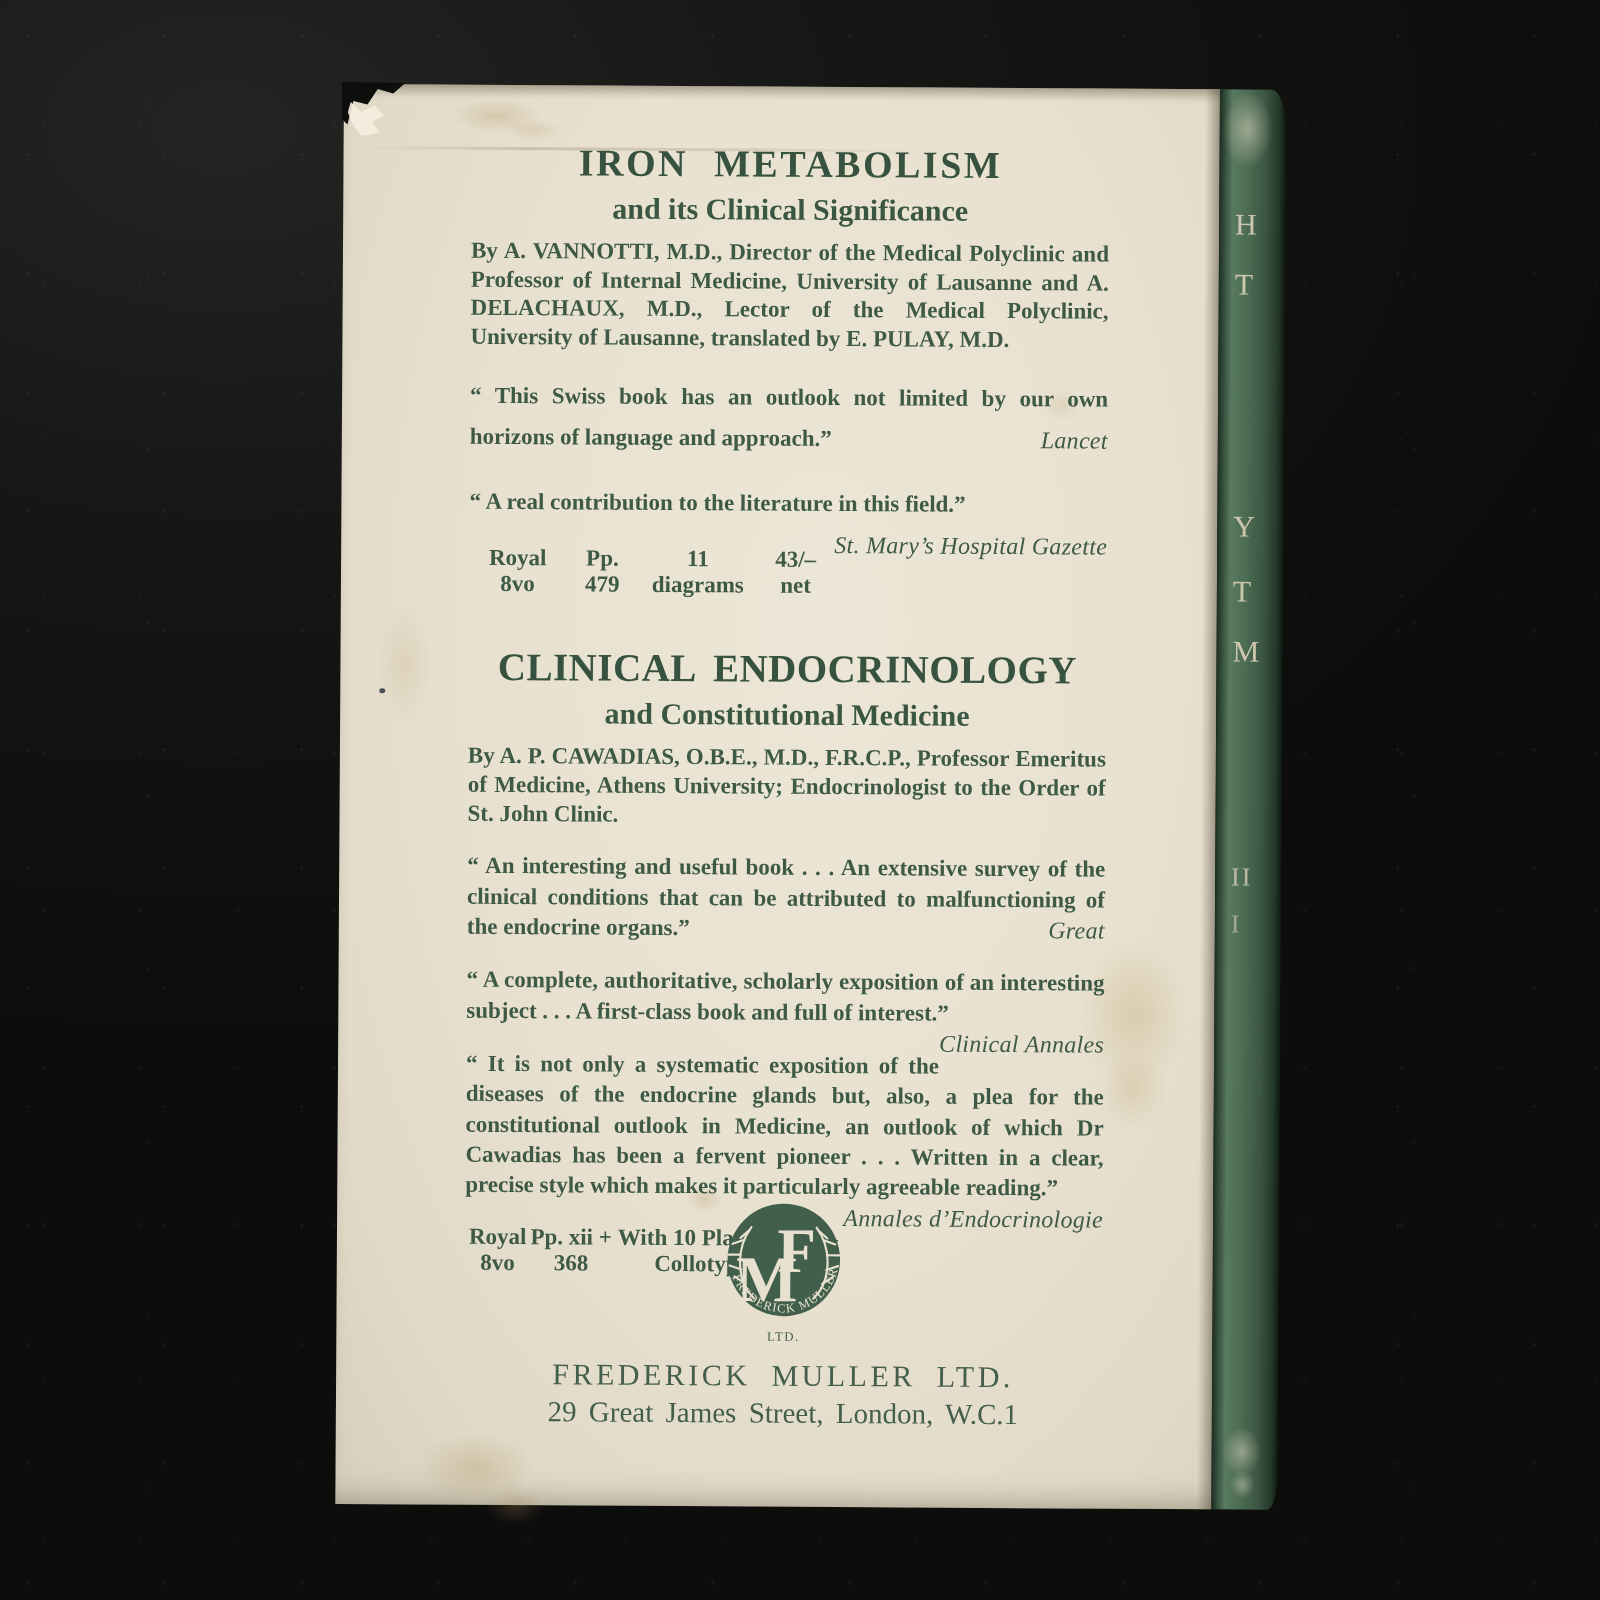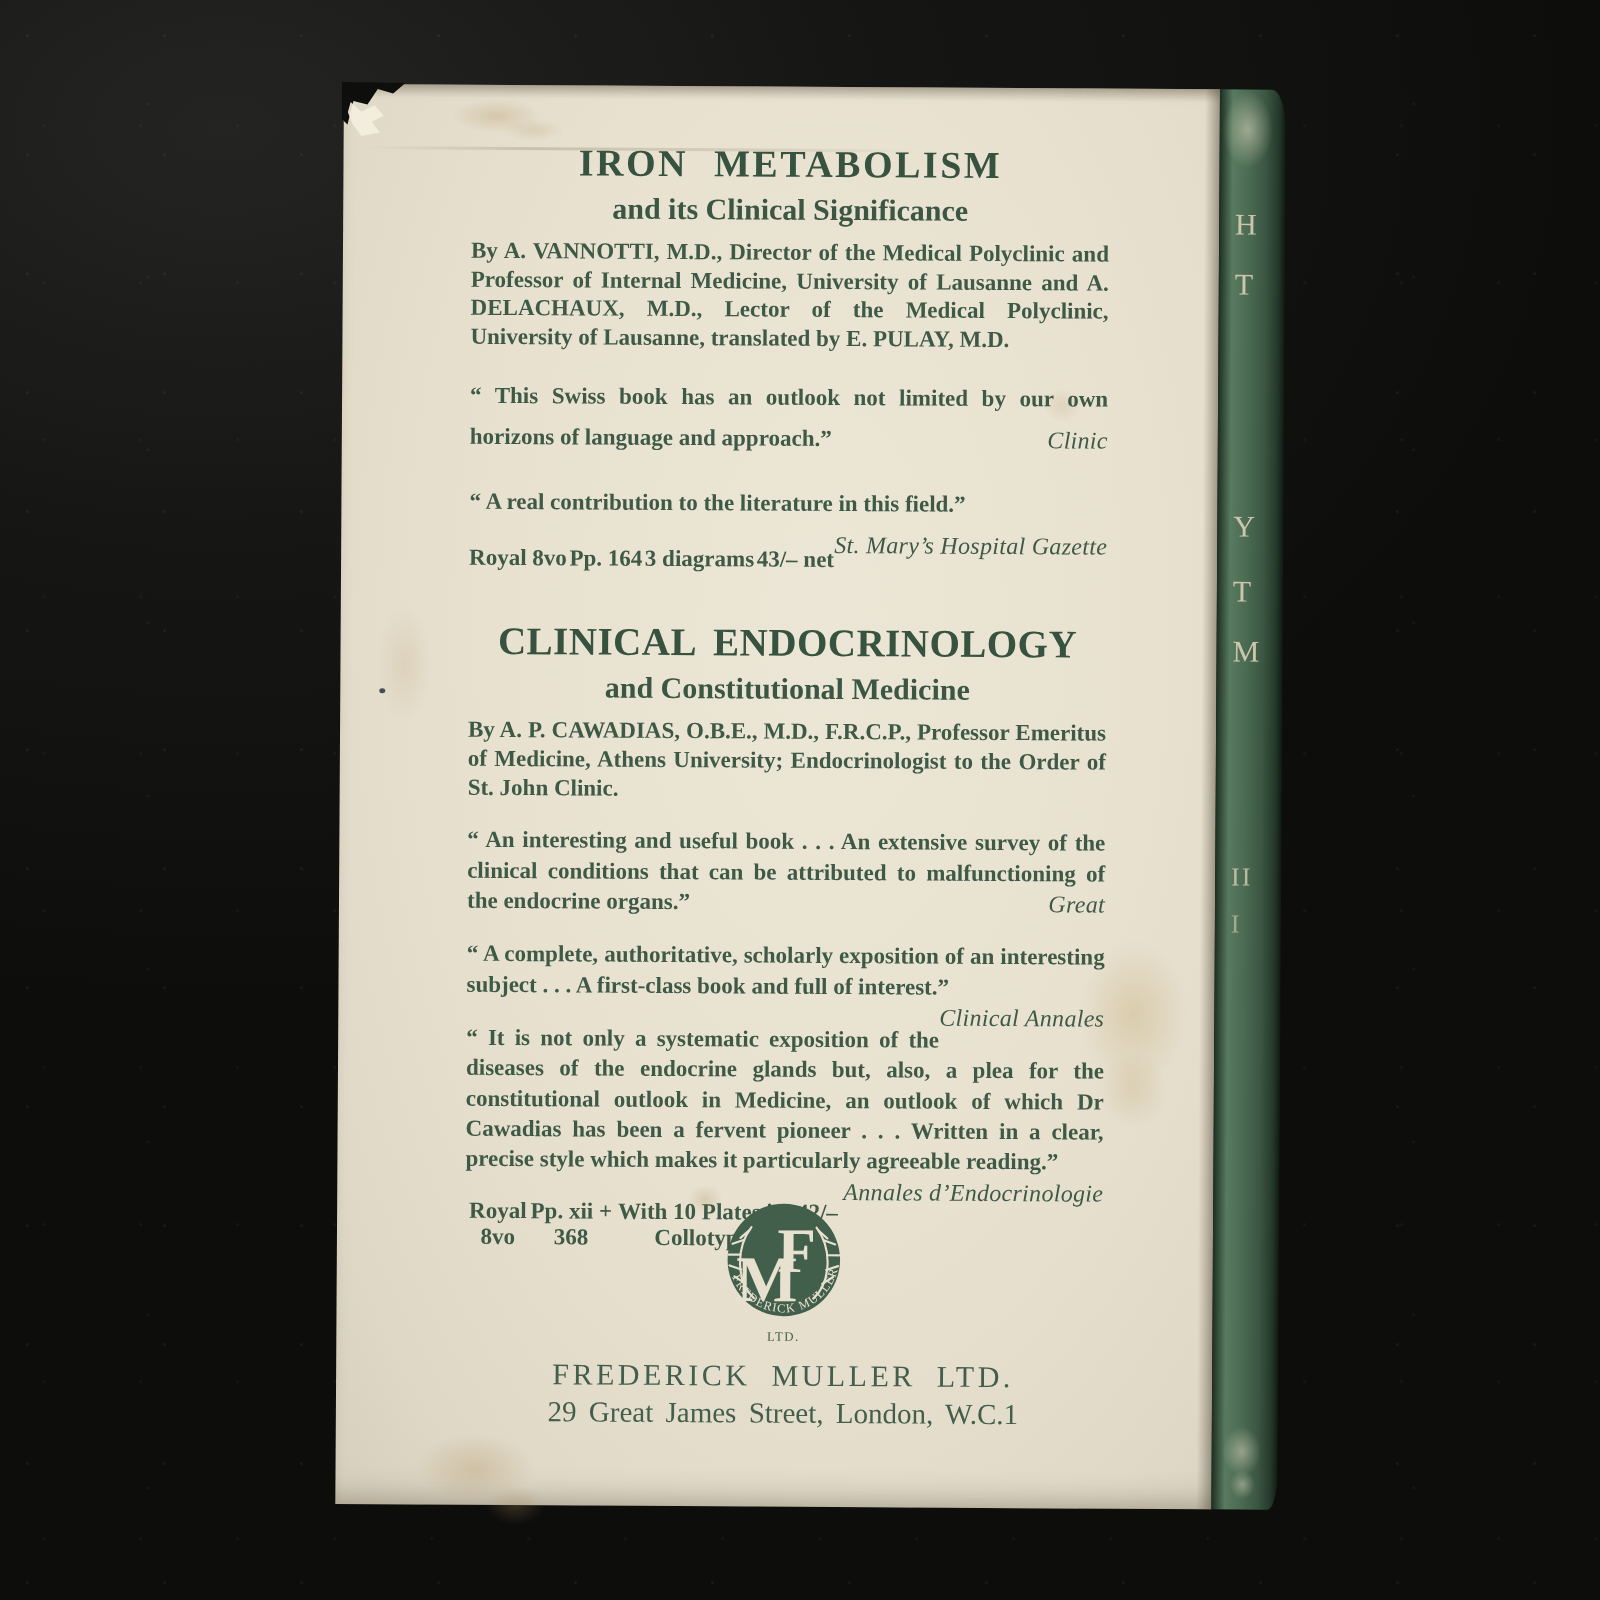--- a/index.html
+++ b/index.html
@@ -125,30 +125,30 @@
     <div class="crease"></div>
 
     <div class="content">
 
       <div class="ad">
         <div class="ad-title">IRON METABOLISM</div>
         <div class="ad-subtitle">and its Clinical Significance</div>
         <p class="byline">By A. VANNOTTI, M.D., Director of the Medical Polyclinic and Professor of Internal Medicine, University of Lausanne and A. DELACHAUX, M.D., Lector of the Medical Polyclinic, University of Lausanne, translated by E. PULAY, M.D.</p>
         <p class="quote">
           <span>“ This Swiss book has an outlook not limited by our own horizons of language and approach.”</span>
-          <span class="src">Clinic</span>
+          <span class="src">Lancet</span>
         </p>
         <p class="quote">
           <span>“ A real contribution to the literature in this field.”</span>
           <span class="src">St. Mary’s Hospital Gazette</span>
         </p>
         <div class="specs">
           <span>Royal 8vo</span>
-          <span>Pp. 164</span>
-          <span>3 diagrams</span>
+          <span>Pp. 479</span>
+          <span>11 diagrams</span>
           <span>43/– net</span>
         </div>
       </div>
 
       <div class="ad">
         <div class="ad-title t2">CLINICAL ENDOCRINOLOGY</div>
         <div class="ad-subtitle">and Constitutional Medicine</div>
         <p class="byline">By A. P. CAWADIAS, O.B.E., M.D., F.R.C.P., Professor Emeritus of Medicine, Athens University; Endocrinologist to the Order of St. John Clinic.</p>
         <p class="quote tight">
           <span>“ An interesting and useful book . . .  An extensive survey of the clinical conditions that can be attributed to malfunctioning of the endocrine organs.”</span>

